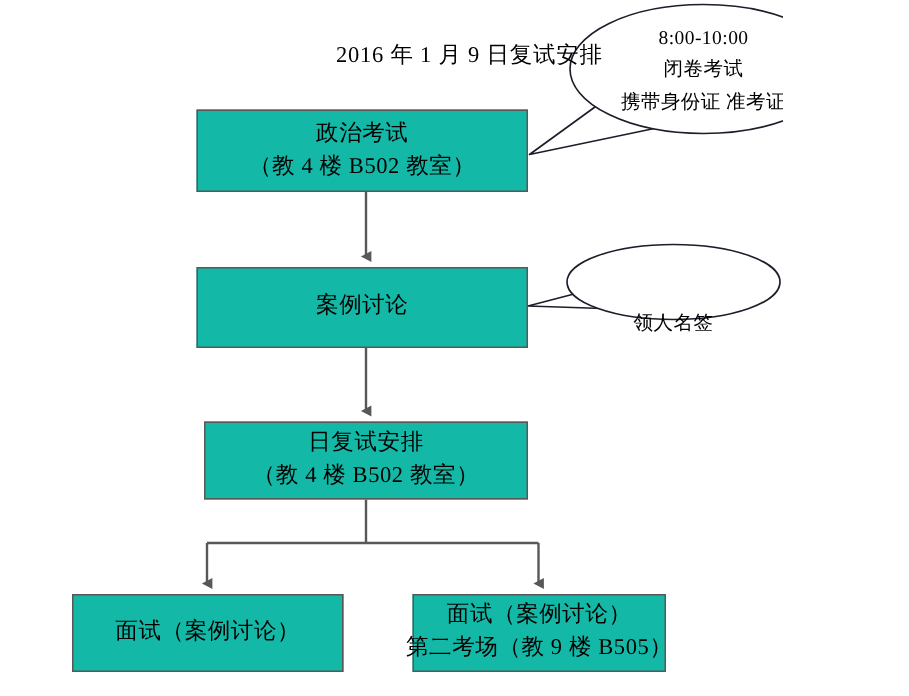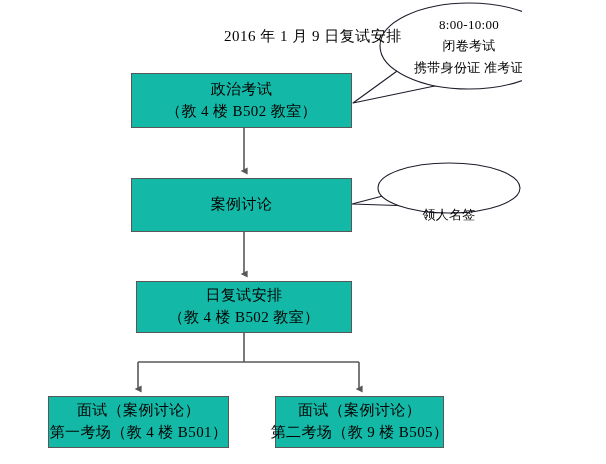--- a/index.html
+++ b/index.html
@@ -104,21 +104,20 @@
     <span class="ln">案例讨论</span>
   </div>
 
   <div class="node" style="left:136px; top:281px; width:216px; height:52px;">
     <span class="ln">日复试安排</span>
     <span class="ln">（教 4 楼 B502 教室）</span>
   </div>
 
   <div class="node" style="left:48px; top:396px; width:181px; height:52px;">
     <span class="ln">面试（案例讨论）</span>
-    <span class="ln">第一考场（教 4 楼 B501）</span>
   </div>
 
   <div class="node" style="left:275px; top:396px; width:169px; height:52px;">
     <span class="ln">面试（案例讨论）</span>
     <span class="ln">第二考场（教 9 楼 B505）</span>
   </div>
 
   <div class="bubble" style="left:384px; top:10px; width:170px; height:72px;">
     <span class="ln">8:00-10:00</span>
     <span class="ln">闭卷考试</span>

